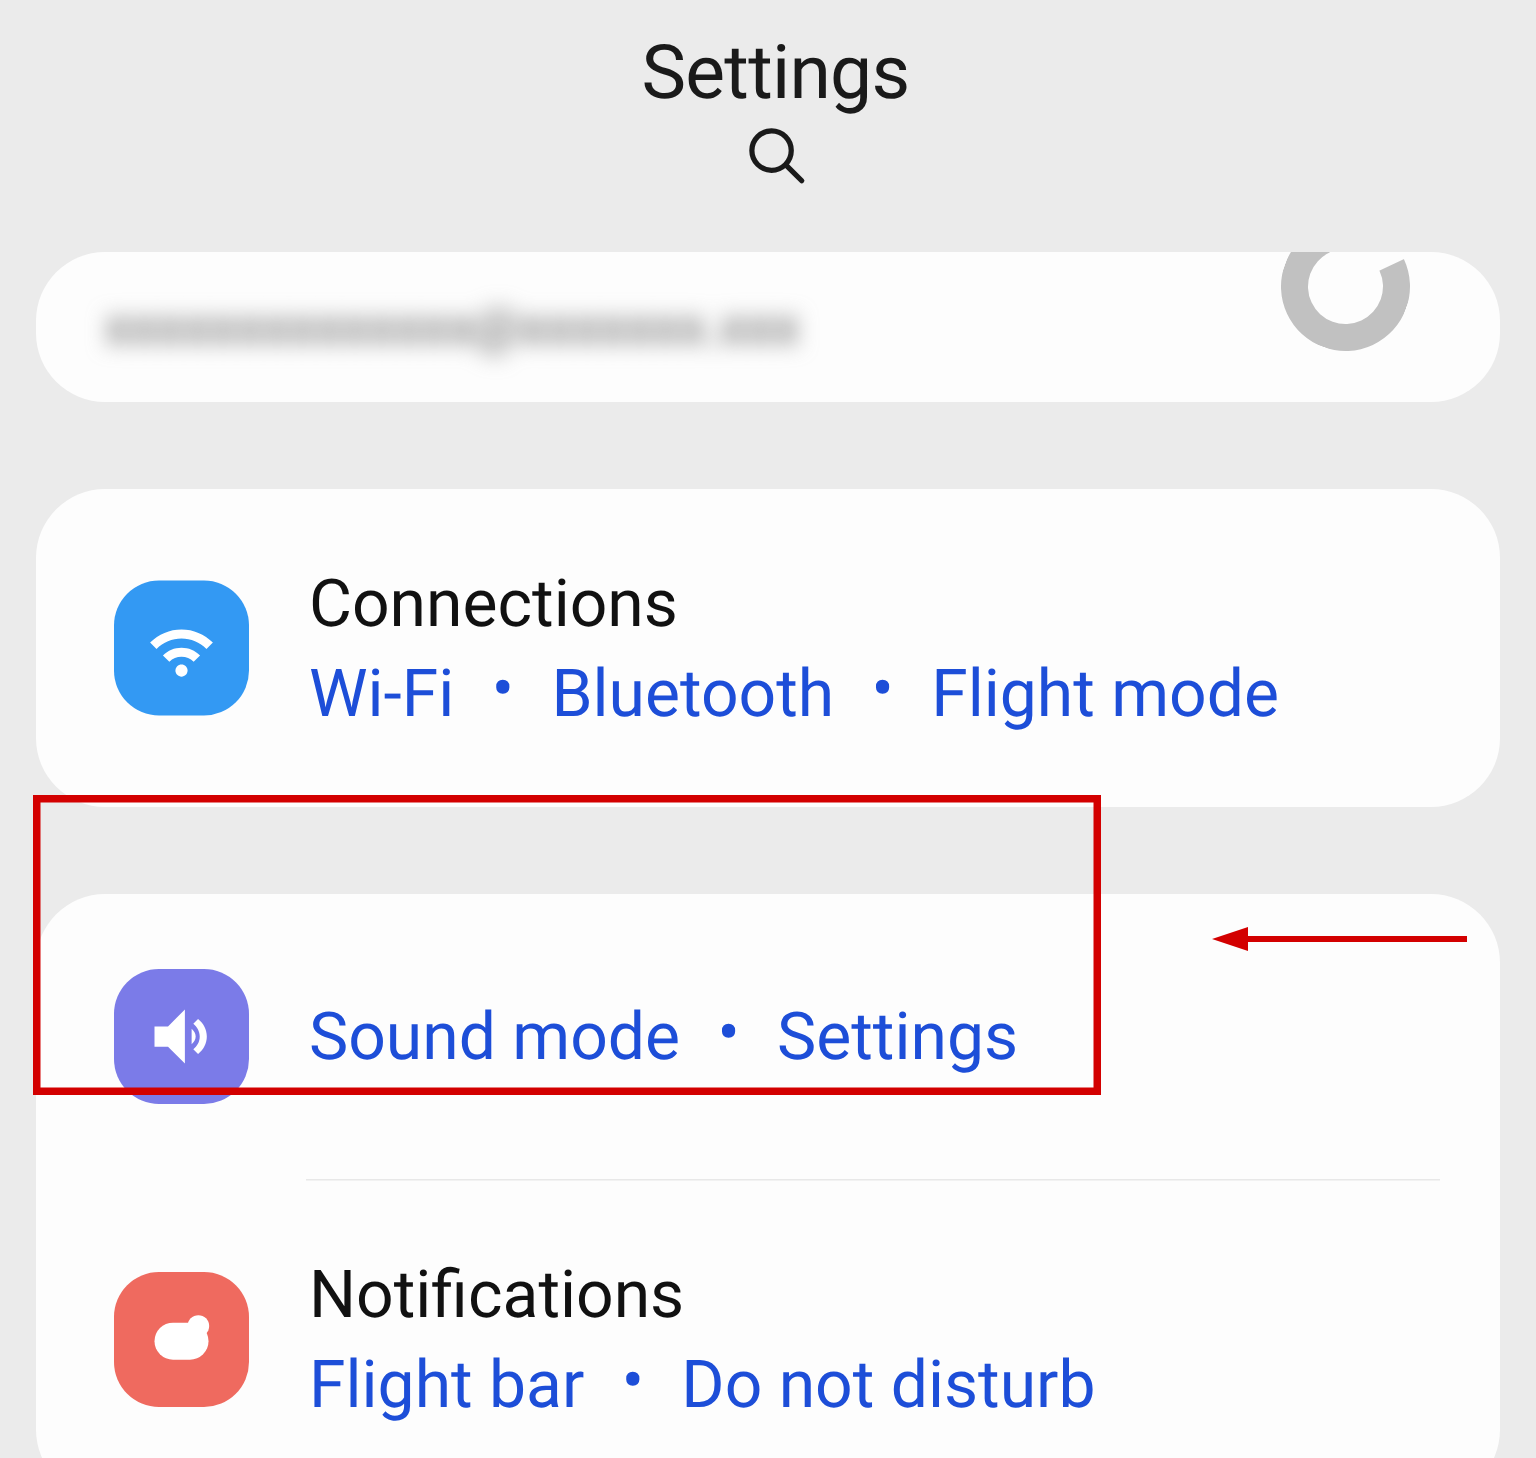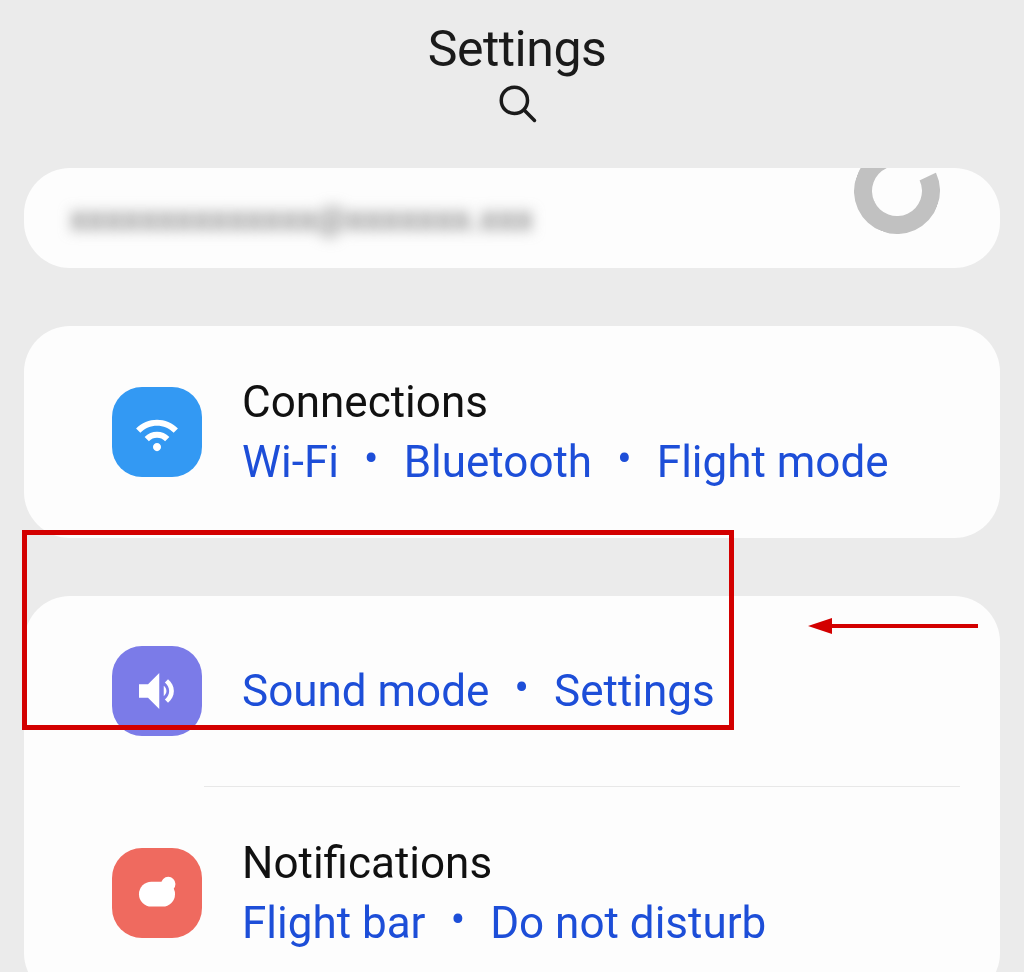--- a/index.html
+++ b/index.html
@@ -70,21 +70,20 @@
   }
 
   .gap { height: 58px; }
 
   .row {
     display: flex;
     align-items: center;
     padding: 50px 46px 50px 52px;
     cursor: pointer;
     position: relative;
-    margin-left: 36px;
   }
   .row + .sep {
     border-top: 1px solid #e8e8e8;
     margin-left: 180px;
     margin-right: 40px;
   }
 
   .icon-wrap {
     width: 90px;
     height: 90px;

